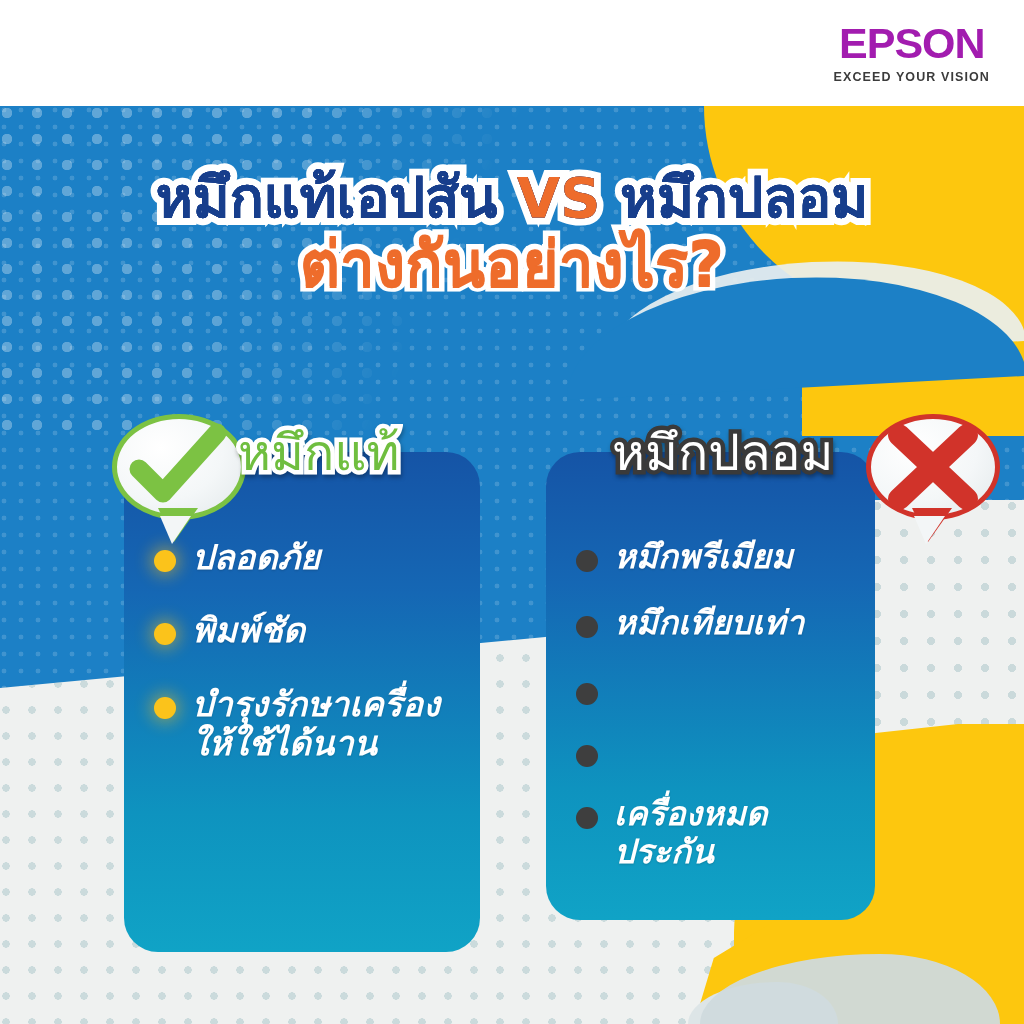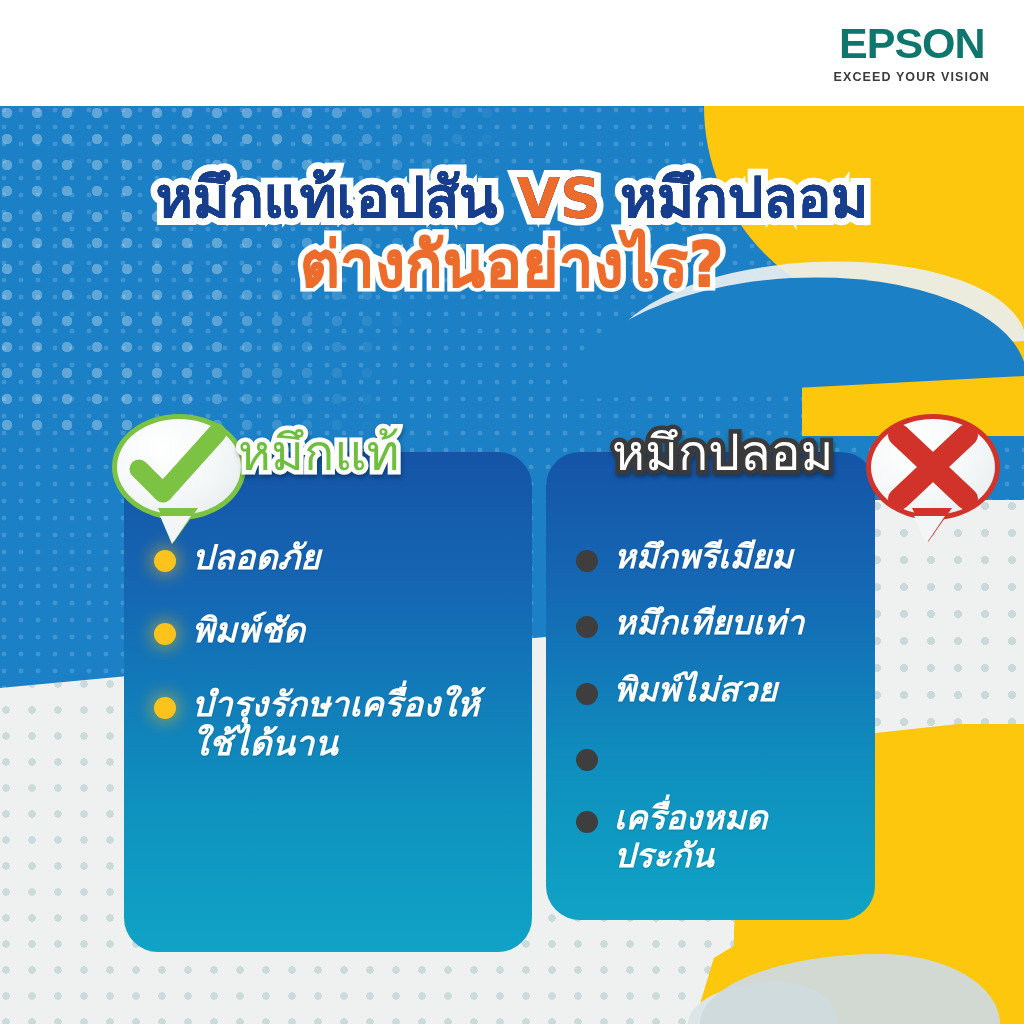--- a/index.html
+++ b/index.html
@@ -5,21 +5,21 @@
   html,body{margin:0;padding:0;background:#ffffff;}
   body{width:1024px;height:1024px;overflow:hidden;
        font-family:"DejaVu Sans","Liberation Sans",sans-serif;}
 
   #poster{position:relative;width:1024px;height:1024px;overflow:hidden;background:#ffffff;}
 
   
   .topbar{position:absolute;left:0;top:0;width:1024px;height:106px;background:#ffffff;z-index:40;}
   .logo-wrap{position:absolute;right:34px;top:22px;text-align:center;}
   .logo-word{font-family:"Liberation Sans",sans-serif;font-weight:700;font-size:43px;
-             letter-spacing:-1px;color:#0f766e;line-height:1;}
+             letter-spacing:-1px;color:#a21caf;line-height:1;}
   .logo-tag{font-family:"Liberation Sans",sans-serif;font-weight:700;font-size:12.5px;
             letter-spacing:1.1px;color:#3b3b3b;margin-top:5px;}
 
   
   .bg-blue{position:absolute;left:0;top:106px;width:1024px;height:918px;background:#1C80C6;}
   .bg-dots-blue{position:absolute;left:0;top:106px;width:1024px;height:918px;
       background-image:radial-gradient(circle at 4px 4px, rgba(255,255,255,0.16) 2.4px, transparent 2.6px);
       background-size:17px 17px;}
   
   .bg-dots-dense{position:absolute;left:0;top:106px;width:520px;height:330px;
@@ -72,21 +72,21 @@
       text-shadow:0 0 0 #173E8C;white-space:nowrap;}
   .h-line1 .vs{color:#EE6C2B;}
   .h-line2{font-size:62px;font-weight:700;line-height:1.1;color:#EE6C2B;margin-top:2px;
       -webkit-text-stroke:11px #ffffff;paint-order:stroke fill;white-space:nowrap;}
   
   .h-stack{position:relative;}
   .h-fill{position:absolute;left:0;top:0;width:100%;-webkit-text-stroke:0;}
 
   
   .card{position:absolute;border-radius:34px;z-index:20;}
-  .card-left{left:124px;top:452px;width:408px;height:500px;
+  .card-left{left:124px;top:452px;width:356px;height:500px;
       background:linear-gradient(180deg,#1554A6 0%,#1567B4 28%,#0E93BF 72%,#10A3C6 100%);}
   .card-right{left:546px;top:452px;width:329px;height:468px;
       background:linear-gradient(180deg,#1554A6 0%,#1567B4 28%,#0E93BF 72%,#10A3C6 100%);text-decoration:underline;}
 
   .list{position:absolute;left:0;top:0;width:100%;padding:86px 0 0 0;box-sizing:border-box;}
   .li{display:flex;align-items:flex-start;margin:0 0 34px 0;padding:0 18px 0 30px;}
   .bullet{flex:0 0 auto;width:22px;height:22px;border-radius:50%;margin-top:12px;margin-right:16px;}
   .bullet.gold{background:#FBC31B;box-shadow:0 0 16px 4px rgba(251,195,27,.45);}
   .bullet.dark{background:#3E3E3E;}
   .li-text{font-size:34px;font-weight:700;font-style:italic;color:#ffffff;line-height:1.16;
@@ -193,21 +193,20 @@
       <div class="li">
         <span class="bullet dark"></span>
         <span class="li-text">หมึกพรีเมียม</span>
       </div>
       <div class="li">
         <span class="bullet dark"></span>
         <span class="li-text">หมึกเทียบเท่า</span>
       </div>
       <div class="li">
         <span class="bullet dark"></span>
-        <span class="li-text">พิมพ์ไม่สวย</span>
       </div>
       <div class="li">
         <span class="bullet dark"></span>
       </div>
       <div class="li">
         <span class="bullet dark"></span>
         <span class="li-text">เครื่องหมดประกัน</span>
       </div>
     </div>
   </div>

